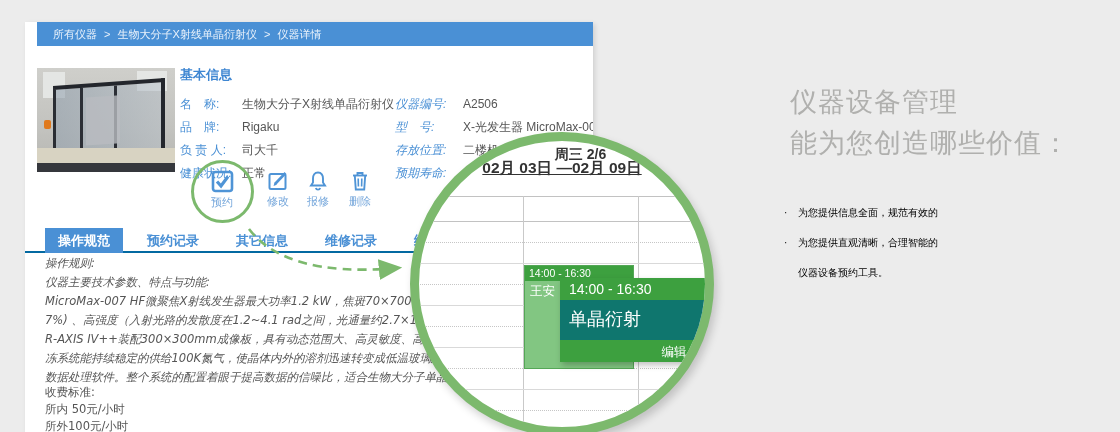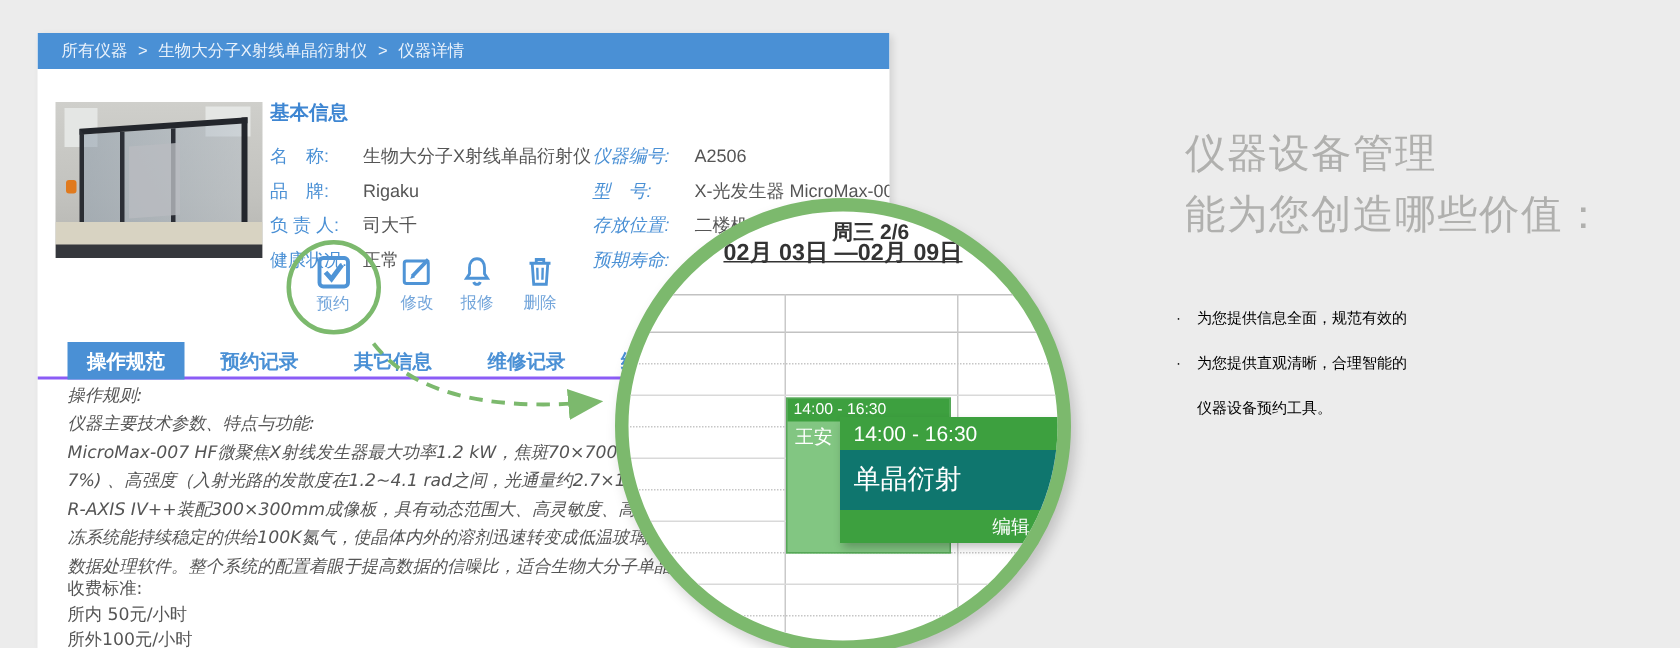--- a/index.html
+++ b/index.html
@@ -2,21 +2,21 @@
 <html><head>
 <meta charset="utf-8">
 <style>
   * { margin:0; padding:0; box-sizing:border-box; }
   html,body { width:1120px; height:432px; overflow:hidden; }
   body { background:#ececec; font-family:"Liberation Sans", sans-serif; position:relative; }
 
   
   .panel { position:absolute; left:25px; top:22px; width:568px; height:410px;
            background:#fff; box-shadow:2px 2px 5px rgba(0,0,0,.12); overflow:hidden; z-index:1; }
-  .crumbbar { position:absolute; left:0; top:0; width:100%; height:24px; background:#4a90d5;
+  .crumbbar { position:absolute; left:12px; top:0; width:100%; height:24px; background:#4a90d5;
               color:#eaf2fb; font-size:11px; line-height:24px; padding-left:16px; white-space:nowrap; }
   .crumbbar span { margin-right:4px; }
   .crumb-link { cursor:pointer; }
 
   
   .photo { position:absolute; left:12px; top:46px; width:138px; height:104px;
            background:linear-gradient(180deg,#cfcfcb 0%,#c2c2be 60%,#b4b4b0 100%); overflow:hidden; }
   .ph-window { position:absolute; background:#e4e6e4; }
   .ph-case { position:absolute; left:16px; top:14px; width:112px; height:70px;
              background:linear-gradient(100deg, rgba(140,155,170,.55), rgba(180,190,200,.45));
@@ -41,21 +41,21 @@
 
   
   .action { position:absolute; width:46px; text-align:center; top:148px; cursor:pointer; }
   .aicon { display:block; margin:0 auto 2px auto; }
   .alabel { font-size:11px; color:#74a6db; }
   .reserve-ring { position:absolute; left:166px; top:138px; width:63px; height:63px;
                   border:3px solid #7cb96d; border-radius:50%; }
 
   
   .tabs { position:absolute; left:0; top:206px; width:100%; height:25px;
-          border-bottom:2px solid #8b5cf6; padding-left:20px; display:flex; }
+          border-bottom:2px solid #0369a1; padding-left:20px; display:flex; }
   .tab { height:25px; line-height:25px; padding:0 13px; margin-right:11px; font-size:13px;
          font-weight:bold; color:#4a90d5; cursor:pointer; white-space:nowrap; }
   .tab.active { background:#4a90d5; color:#fff; }
 
   
   .content { position:absolute; left:20px; top:232px; width:560px; font-size:11.5px;
              color:#555; line-height:19px; white-space:nowrap; font-family:"DejaVu Sans", sans-serif;font-style:italic; }
   .fees { position:absolute; left:20px; top:362px; font-size:11.5px; color:#555;
           line-height:17px; font-family:"DejaVu Sans", sans-serif; }
 

